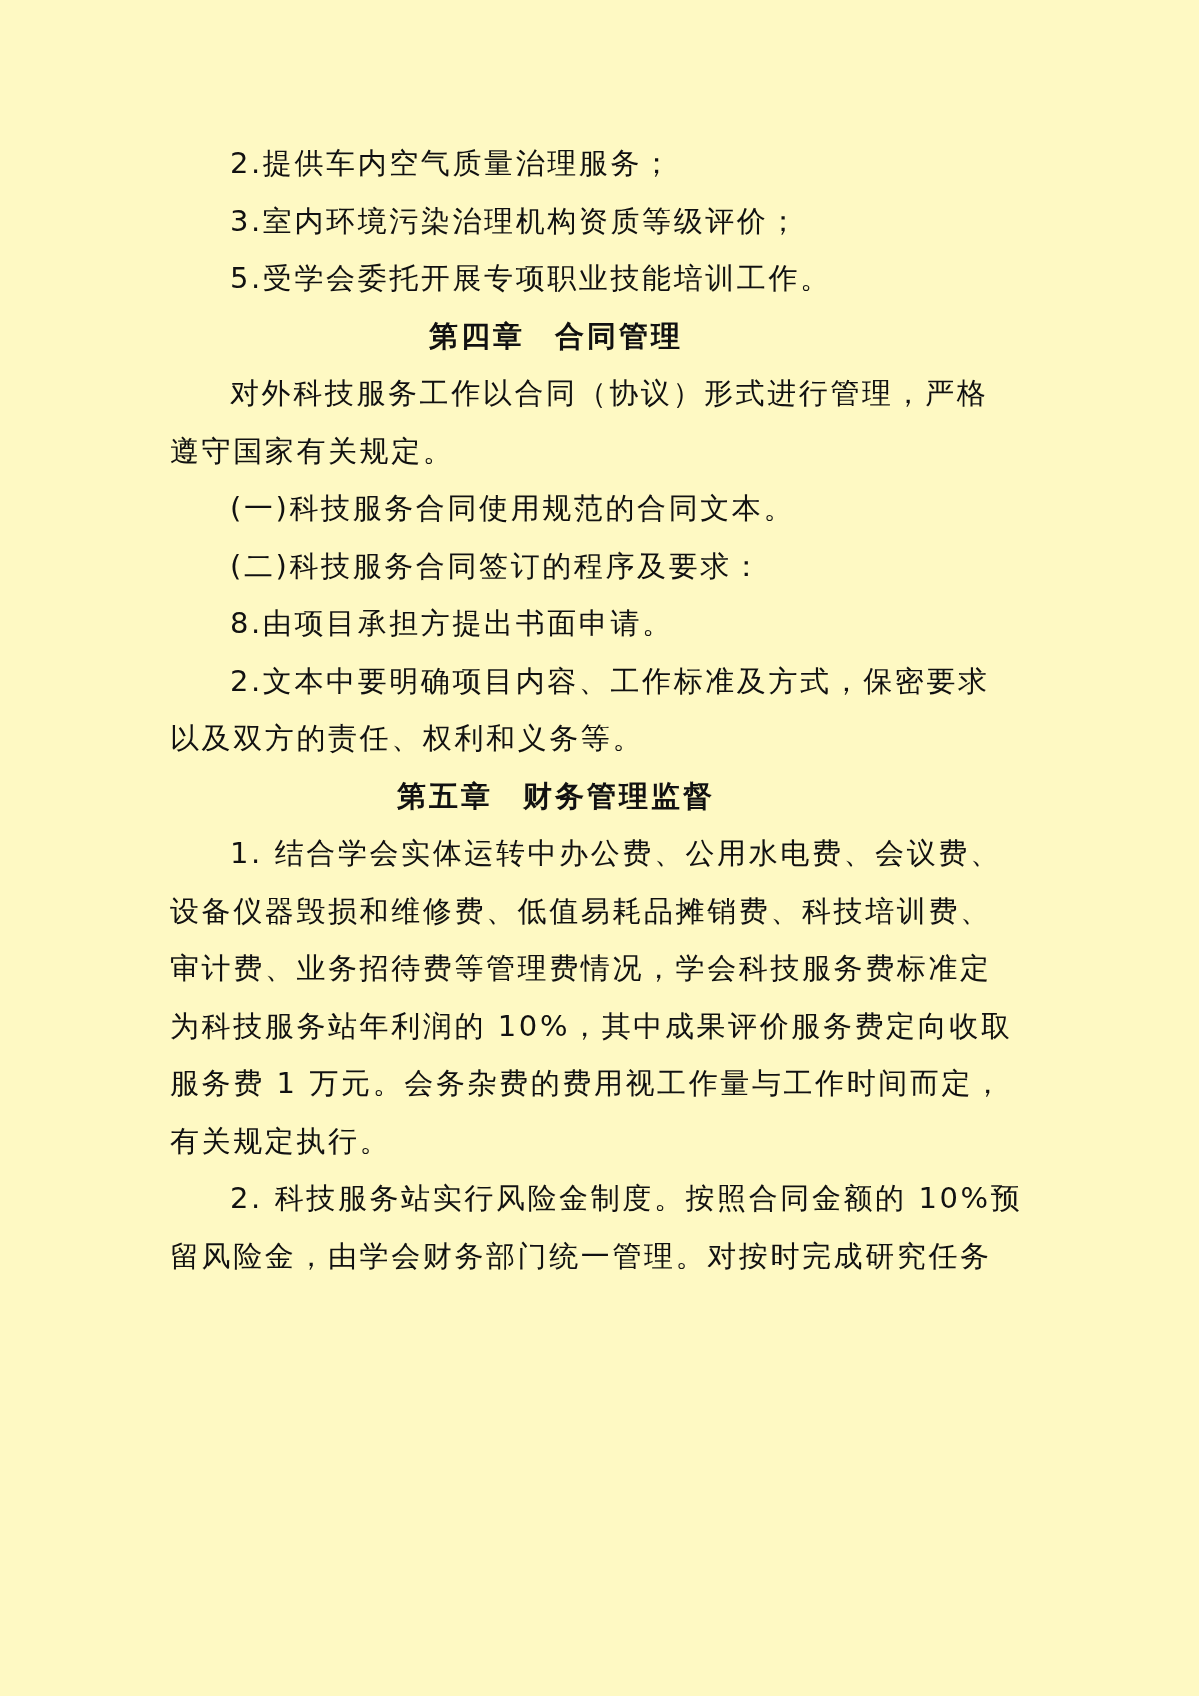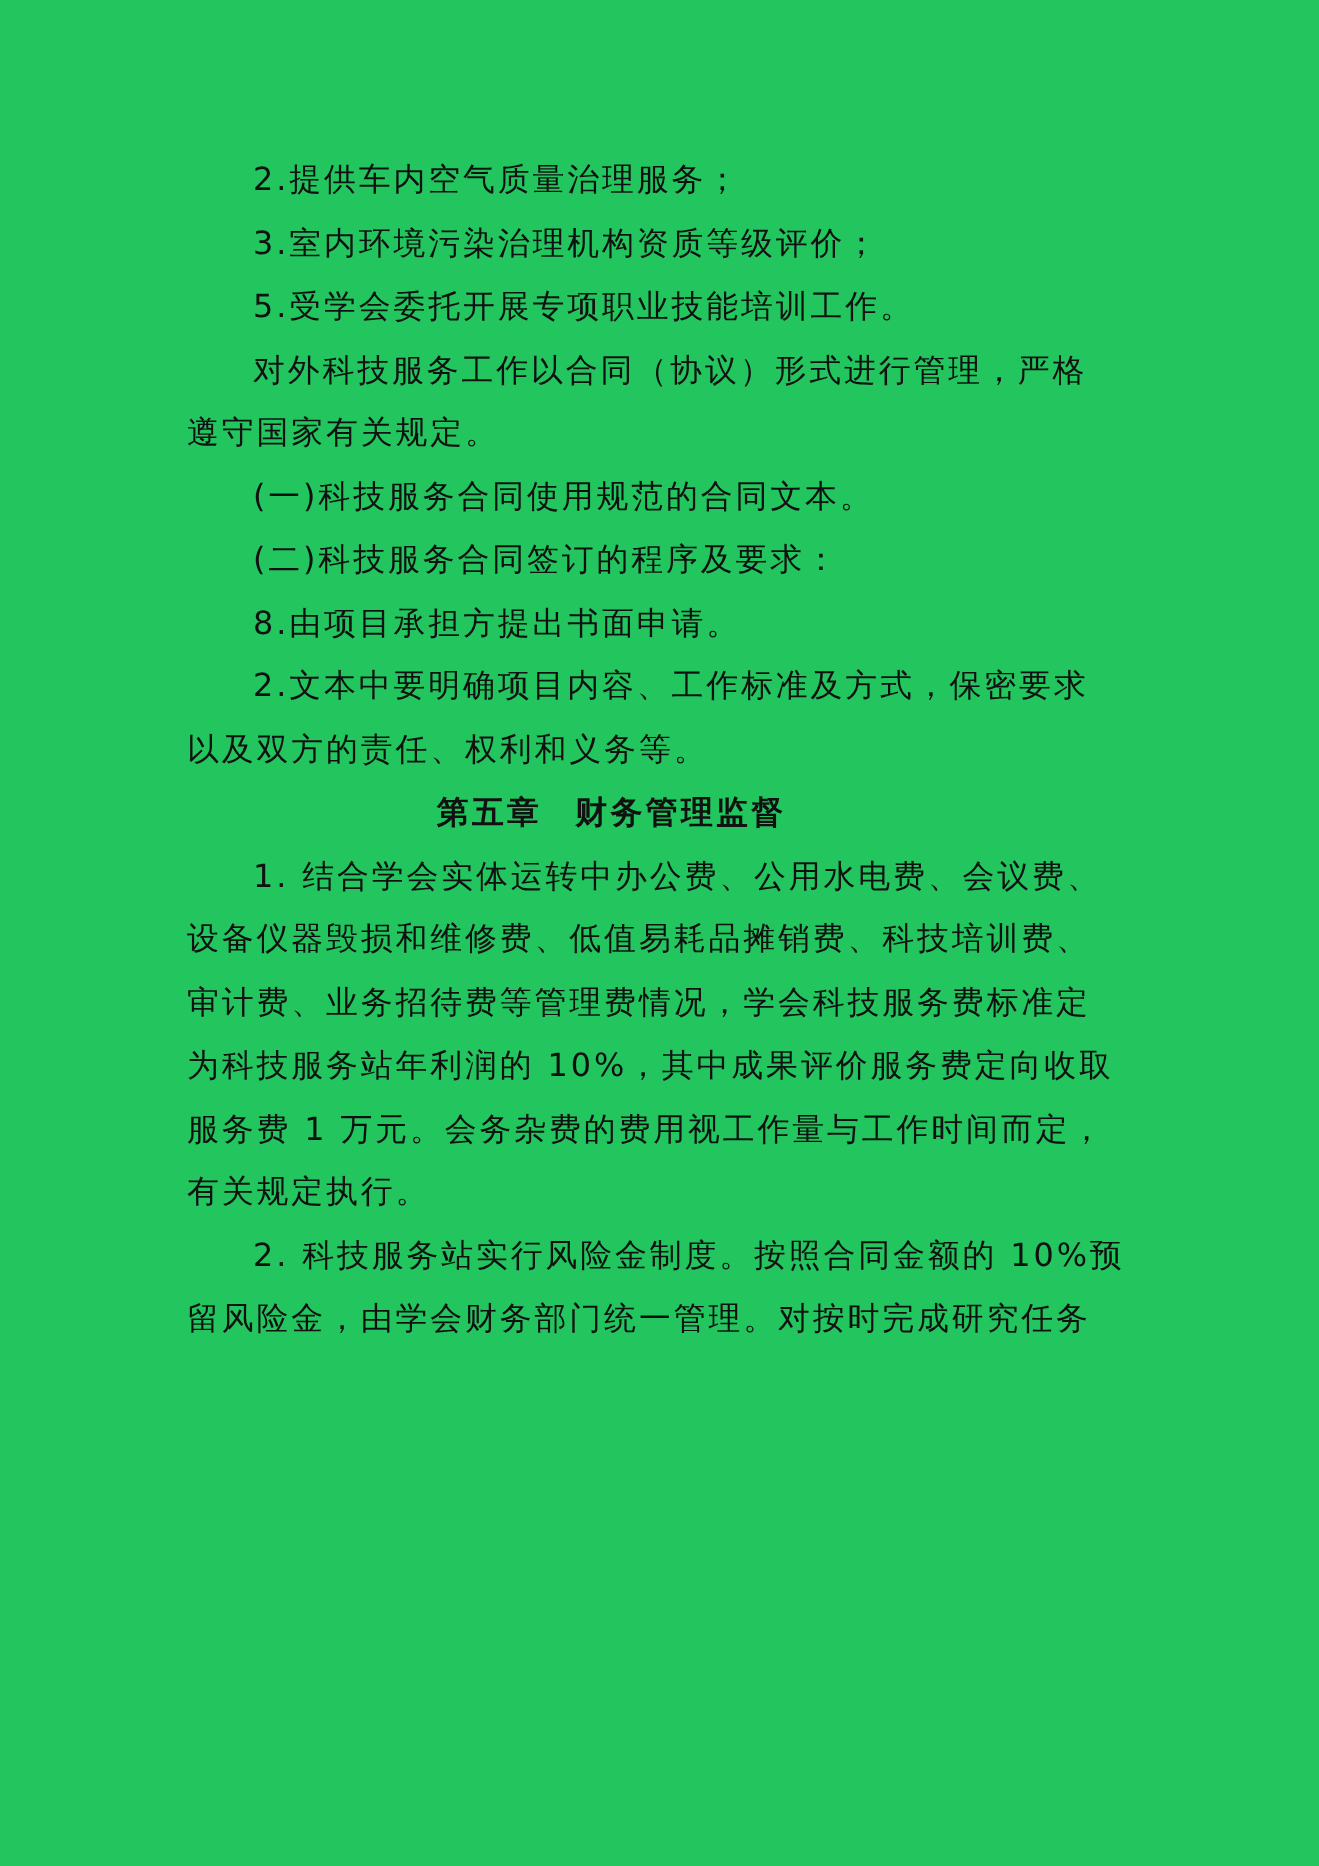--- a/index.html
+++ b/index.html
@@ -14,21 +14,21 @@
       position: relative;
       font-family: "DejaVu Sans", "Liberation Sans", sans-serif;
       color: #111111;
     }
     .page {
       position: absolute;
       left: 0;
       top: 0;
       width: 1199px;
       height: 1696px;
-      background: #22c55e;
+      background: #fef9c3;
     }
     .content {
       position: absolute;
       left: 170px;
       top: 135px;
       width: 772px;
     }
     .line {
       font-size: 29px;
       line-height: 57.5px;
@@ -56,20 +56,23 @@
 </head>
 <body>
 
 <div class="page">
   <div class="content">
 
     <div class="line indent">2.提供车内空气质量治理服务；</div>
     <div class="line indent">3.室内环境污染治理机构资质等级评价；</div>
     <div class="line indent">5.受学会委托开展专项职业技能培训工作。</div>
 
+    <div class="line heading">
+      <span>第四章</span><span class="gap"></span><span>合同管理</span>
+    </div>
 
     <div class="line indent justify">对外科技服务工作以合同（协议）形式进行管理，严格</div>
     <div class="line">遵守国家有关规定。</div>
     <div class="line indent">(一)科技服务合同使用规范的合同文本。</div>
     <div class="line indent">(二)科技服务合同签订的程序及要求：</div>
     <div class="line indent">8.由项目承担方提出书面申请。</div>
     <div class="line indent justify">2.文本中要明确项目内容、工作标准及方式，保密要求</div>
     <div class="line">以及双方的责任、权利和义务等。</div>
 
     <div class="line heading">

